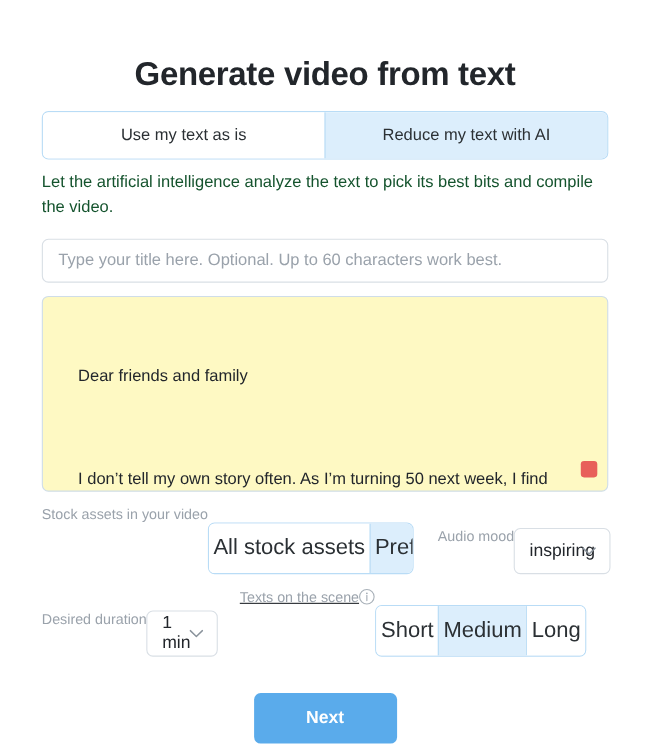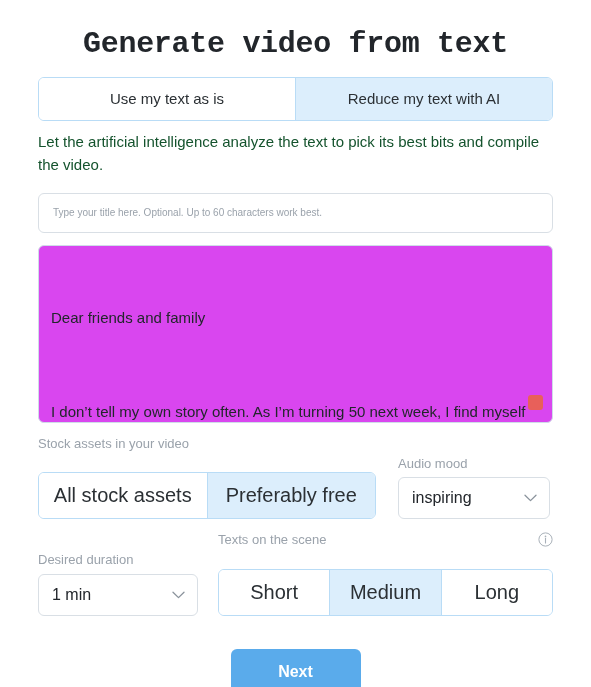--- a/index.html
+++ b/index.html
@@ -26,23 +26,22 @@
   }
 
   
   .page-title {
     font-size: 30px;
     font-weight: bold;
     text-align: center;
     color: #22262b;
     letter-spacing: -0.3px;
     margin: 0;
-    padding-top: 26px;
+    padding-top: 50px;
     line-height: 1.2;
-    font-family: Liberation Mono, monospace;
   }
 
   
   .segmented {
     display: flex;
     margin-top: 15px;
     border: 1px solid #b9dcf6;
     border-radius: 6px;
     overflow: hidden;
     background: #ffffff;
@@ -78,39 +77,39 @@
   .title-input {
     box-sizing: border-box;
     display: block;
     width: 100%;
     margin-top: 16px;
     height: 40px;
     border: 1px solid #d9dfe5;
     border-radius: 6px;
     padding: 0 14px;
     font-family: "Liberation Sans", sans-serif;
-    font-size: 10px;
+    font-size: 15px;
     color: #22262b;
     background: #ffffff;
     outline: none;
   }
   .title-input::placeholder { color: #9aa2ab; }
 
   
   .body-box {
     position: relative;
     box-sizing: border-box;
     width: 100%;
     height: 178px;
     margin-top: 12px;
     border: 1px solid #cfdde8;
     border-radius: 6px;
-    background: #d946ef;
+    background: #fef9c3;
     overflow: hidden;
-    padding: 12px 16px 0 12px;
+    padding: 12px 16px 0 32px;
   }
   .body-text {
     font-size: 15px;
     line-height: 1.62;
     color: #22262b;
     white-space: pre-wrap;
     margin: 0;
   }
   .body-text p { margin: 0 0 21px 0; }
   .body-text p:last-child { margin-bottom: 0; }
@@ -123,33 +122,34 @@
     border-radius: 3px;
     background: #e8605a;
   }
 
   
   .row {
     display: flex;
     align-items: flex-end;
     margin-top: 13px;
   }
-  .field { display: flex; flex-direction: column; }
+  .field { display: flex; flex-direction: row; }
   .field-label {
     font-size: 13px;
     color: #9aa2ab;
     margin-bottom: 6px;
     line-height: 1.2;
     white-space: nowrap;
   }
   .label-row {
     display: flex;
-    align-items: center;
+    align-items: flex-start;
     justify-content: space-between;
     margin-bottom: 6px;
+    text-decoration: underline;
   }
   .label-row .field-label { margin-bottom: 0; }
 
   .stock-field { width: 338px; }
   .mood-field  { width: 152px; margin-left: 22px; }
   .duration-field { width: 160px; }
   .texts-field { width: 171px; margin-left: 20px; flex: 1 1 auto; }
 
   .seg-sm .seg { font-size: 20px; padding: 12px 4px 13px; }
 

